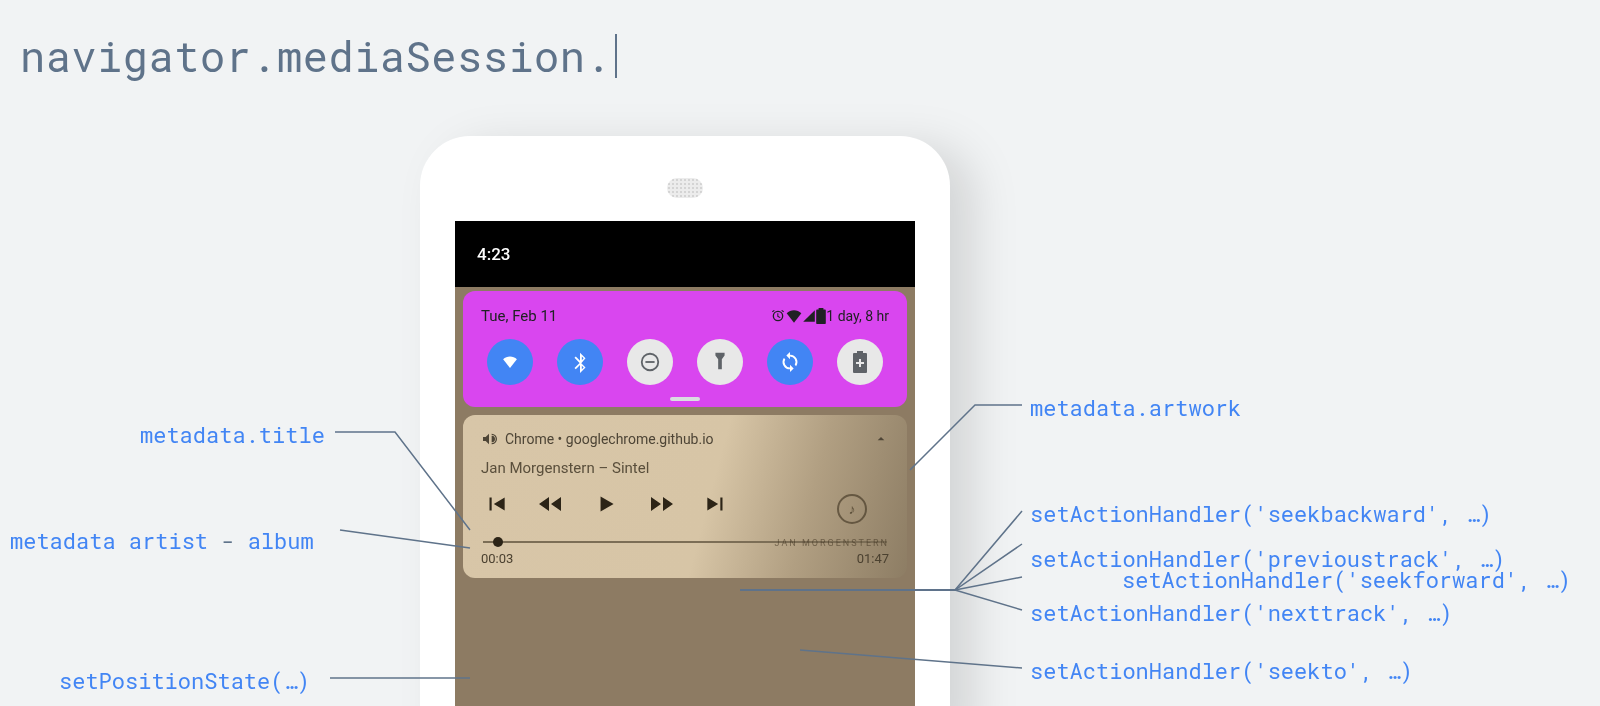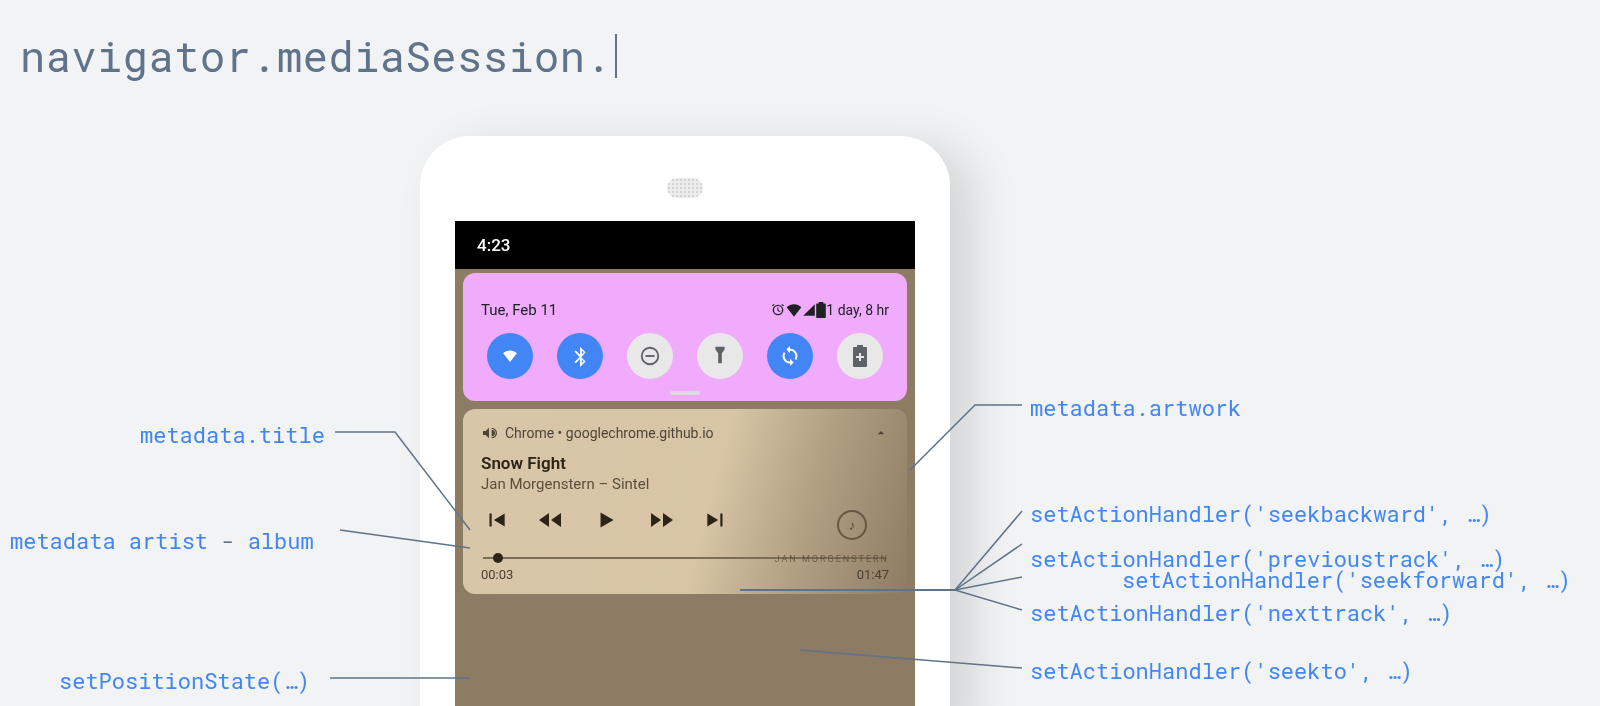--- a/index.html
+++ b/index.html
@@ -56,36 +56,36 @@
     top: 85px;
     left: 35px;
     right: 35px;
     bottom: 0;
     background: #8d7b63;
     overflow: hidden;
   }
 
   
   .statusbar {
-    height: 48px;
+    height: 66px;
     background: #000;
     color: #fff;
     display: flex;
     align-items: center;
     padding: 0 22px;
     font-size: 17px;
     font-weight: 500;
   }
 
   
   .qs-card {
     margin: 4px 8px 8px 8px;
-    background: #f0abfc;
+    background: #d946ef;
     border-radius: 12px;
-    padding: 28px 18px 6px 18px;
+    padding: 16px 18px 6px 18px;
   }
   .qs-head {
     display: flex;
     justify-content: space-between;
     align-items: center;
     font-size: 15px;
     color: #202124;
     margin-bottom: 12px;
   }
   .qs-status {
@@ -296,21 +296,20 @@
     <div class="media-card">
       <div class="media-head">
         <svg width="16" height="16" viewBox="0 0 24 24">
             <path fill="#4e4536" d="M3 9v6h4l5 5V4L7 9zM16 7a5 5 0 0 1 0 10zM16 4a8 8 0 0 1 0 16v-2a6 6 0 0 0 0-12z"></path>
           </svg>
         <span><span>Chrome</span><span> • </span><span>googlechrome.github.io</span></span>
         <svg class="chev" width="16" height="16" viewBox="0 0 24 24">
             <path fill="#4e4536" d="M7 14l5-5 5 5z"></path>
           </svg>
       </div>
-      <div class="media-title">Snow Fight</div>
       <div class="media-sub">
         <span>Jan Morgenstern</span><span> – </span><span>Sintel</span>
       </div>
       <div class="controls">
         <svg width="26" height="26" viewBox="0 0 24 24">
             <path d="M6 6h2v12H6zM20 6v12l-10-6z"></path>
           </svg>
         <svg width="28" height="26" viewBox="0 0 28 24">
             <path d="M14 12L24 5v14zM2 12L12 5v14z"></path>
           </svg>

